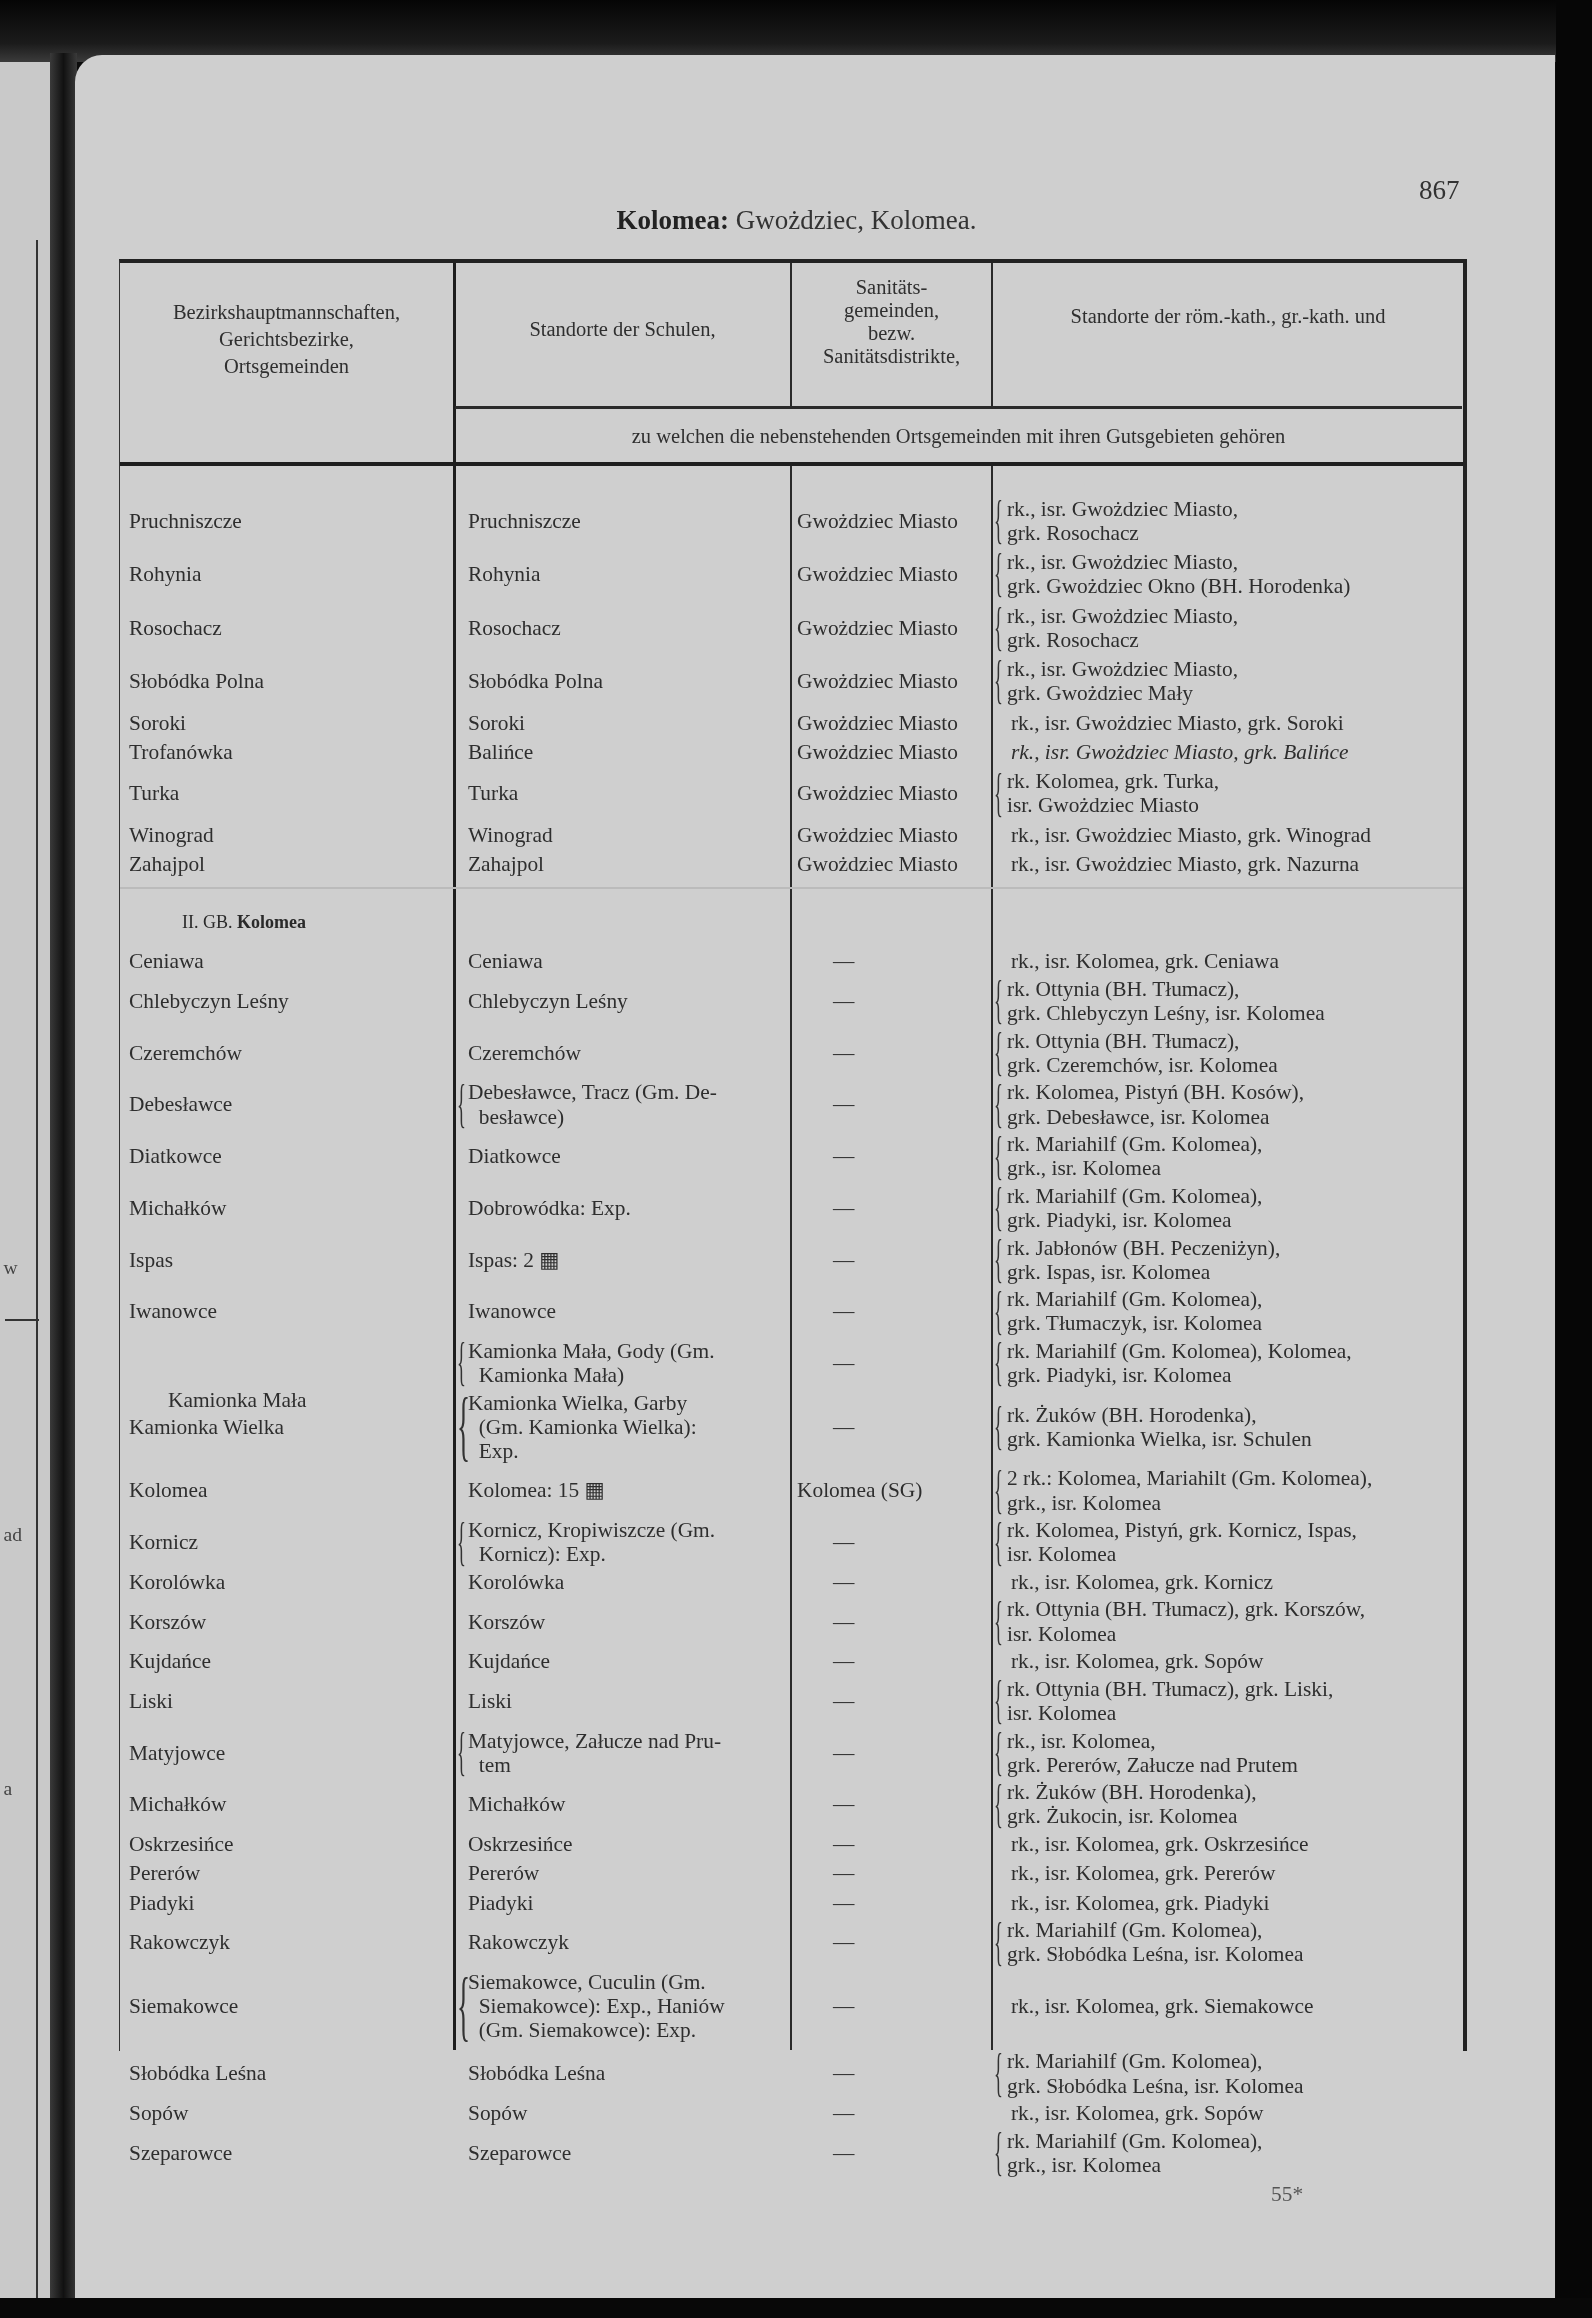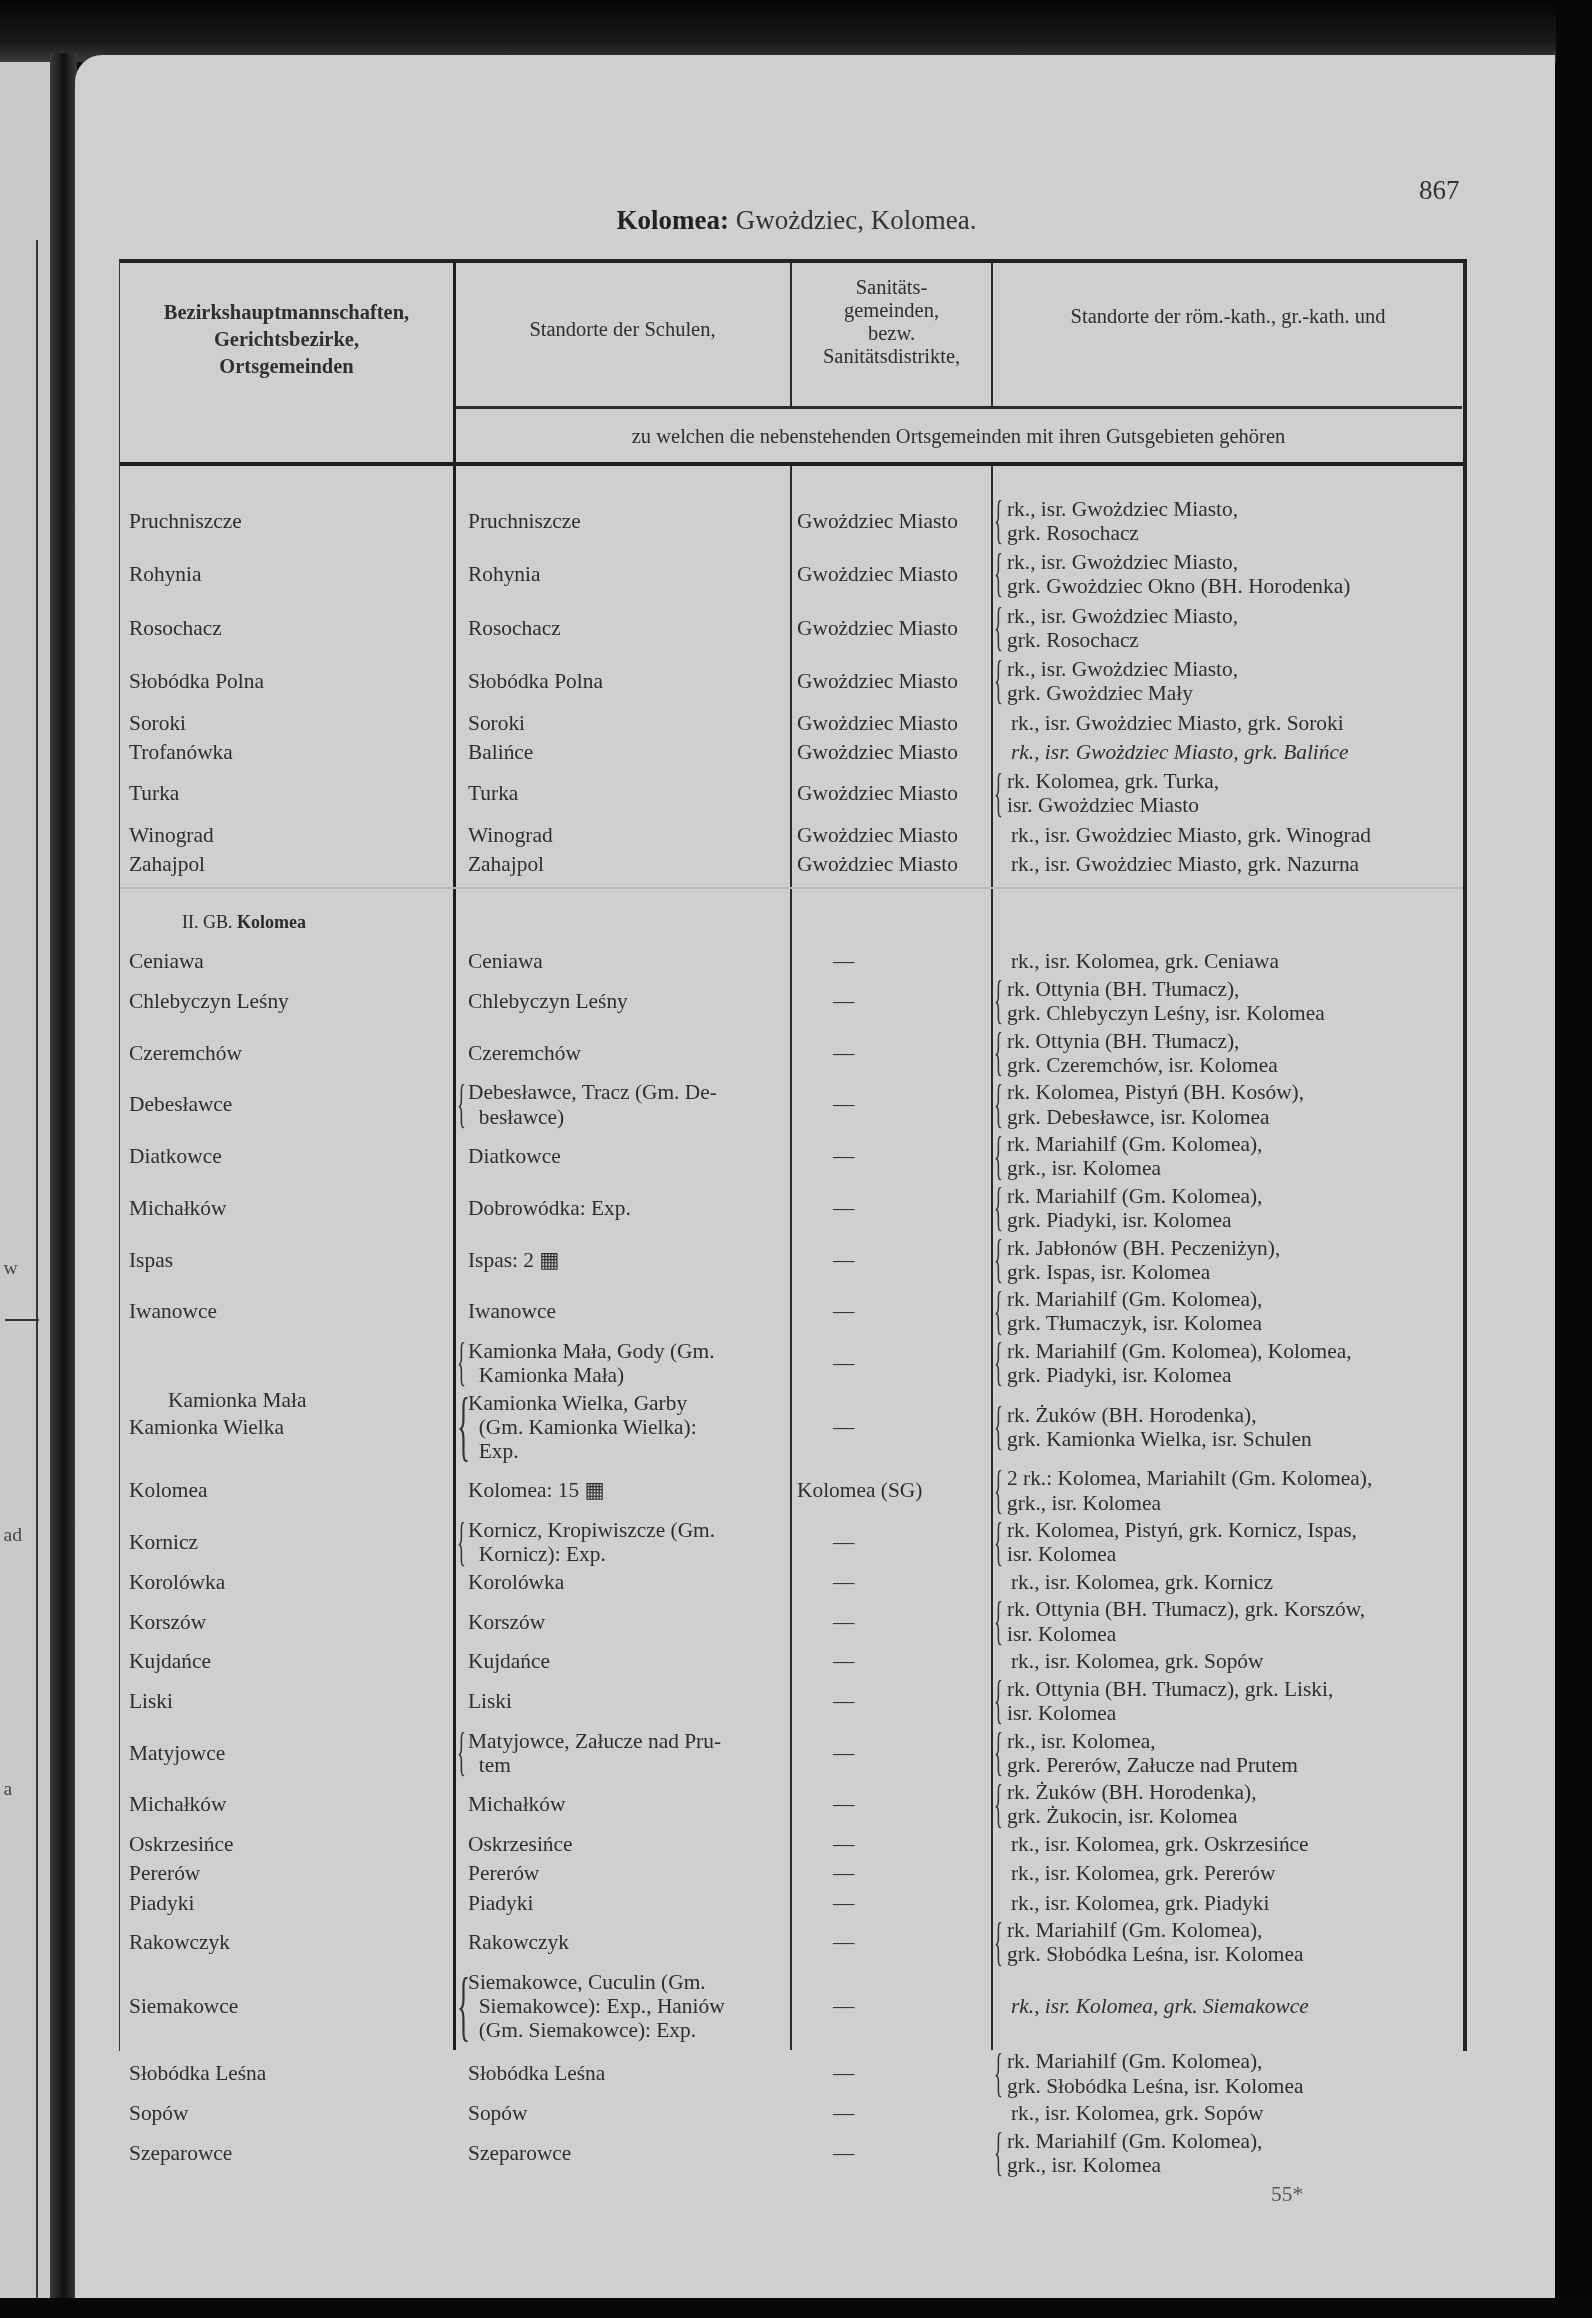--- a/index.html
+++ b/index.html
@@ -79,21 +79,21 @@
 
   <div class="vline" style="left:333px;height:1787px;width:2.7px;background:#1e1e1e"></div>
   <div class="vline" style="left:670px;height:143px;"></div>
   <div class="vline" style="left:670px;top:203px;height:1584px;"></div>
   <div class="vline" style="left:871px;height:143px;"></div>
   <div class="vline" style="left:871px;top:203px;height:1584px;"></div>
   <div class="hline-t" style="left:335px;top:143px;width:1007px;"></div>
   <div class="hline-t" style="left:0;top:199px;width:1343px;height:3.6px;background:#1e1e1e"></div>
   <div class="hline-t" style="left:0;top:624px;width:1343px;height:1.8px;background:#bbb"></div>
 
-  <div class="hdr" style="left:0;top:36px;width:333px;font-weight:bold;">
+  <div class="hdr" style="left:0;top:36px;width:333px;">
     <div class="bold">Bezirkshauptmannschaften,</div>
     <div class="bold">Gerichtsbezirke,</div>
     <div>Ortsgemeinden</div>
   </div>
   <div class="hdr" style="left:335px;top:53px;width:335px;">Standorte der Schulen,</div>
   <div class="hdr" style="left:672px;top:12.5px;width:199px;line-height:23px">
     <div>Sanitäts-</div>
     <div>gemeinden,</div>
     <div>bezw.</div>
     <div>Sanitätsdistrikte,</div>
@@ -343,21 +343,21 @@
         <div class="cell c4" style="top: 1679px; left: 887px;">grk. Słobódka Leśna, isr. Kolomea</div>
         <div class="brace" style="left: 874px; top: 1652px; font-size: 53px; line-height: 1; transform: scaleX(0.35); transform-origin: left top;">{</div>
       </div>
       <div>
         <div class="cell c1" style="top: 1731px;">Siemakowce</div>
         <div class="cell c2" style="top: 1707px; white-space: pre;">Siemakowce, Cuculin (Gm.</div>
         <div class="cell c2" style="top: 1731px; white-space: pre;">  Siemakowce): Exp., Haniów</div>
         <div class="cell c2" style="top: 1755px; white-space: pre;">  (Gm. Siemakowce): Exp.</div>
         <div class="brace" style="left: 337px; top: 1704px; font-size: 78px; line-height: 1; transform: scaleX(0.35); transform-origin: left top;">{</div>
         <div class="cell c3 dash" style="top: 1731px;">—</div>
-        <div class="cell c4" style="top: 1731px; left: 891px; font-style: italic;">rk., isr. Kolomea, grk. Siemakowce</div>
+        <div class="cell c4" style="top: 1731px; left: 891px;">rk., isr. Kolomea, grk. Siemakowce</div>
       </div>
       <div>
         <div class="cell c1" style="top: 1798px;">Słobódka Leśna</div>
         <div class="cell c2" style="top: 1798px; white-space: pre;">Słobódka Leśna</div>
         <div class="cell c3 dash" style="top: 1798px;">—</div>
         <div class="cell c4" style="top: 1786px; left: 887px;">rk. Mariahilf (Gm. Kolomea),</div>
         <div class="cell c4" style="top: 1811px; left: 887px;">grk. Słobódka Leśna, isr. Kolomea</div>
         <div class="brace" style="left: 874px; top: 1783px; font-size: 53px; line-height: 1; transform: scaleX(0.35); transform-origin: left top;">{</div>
       </div>
       <div>

